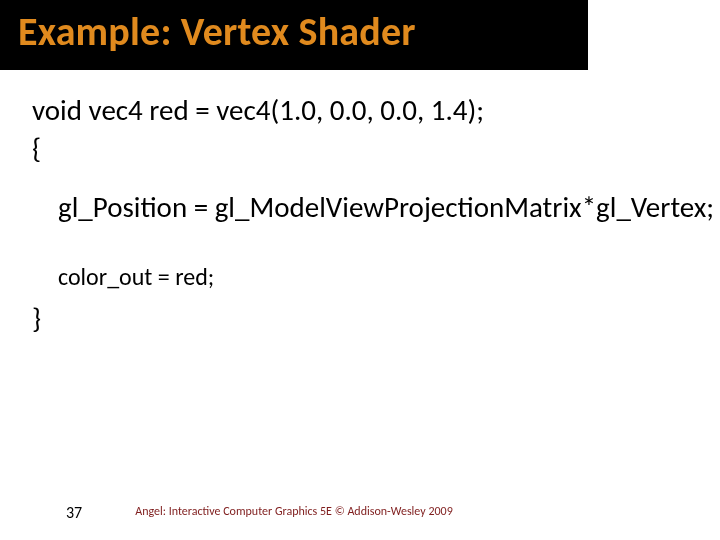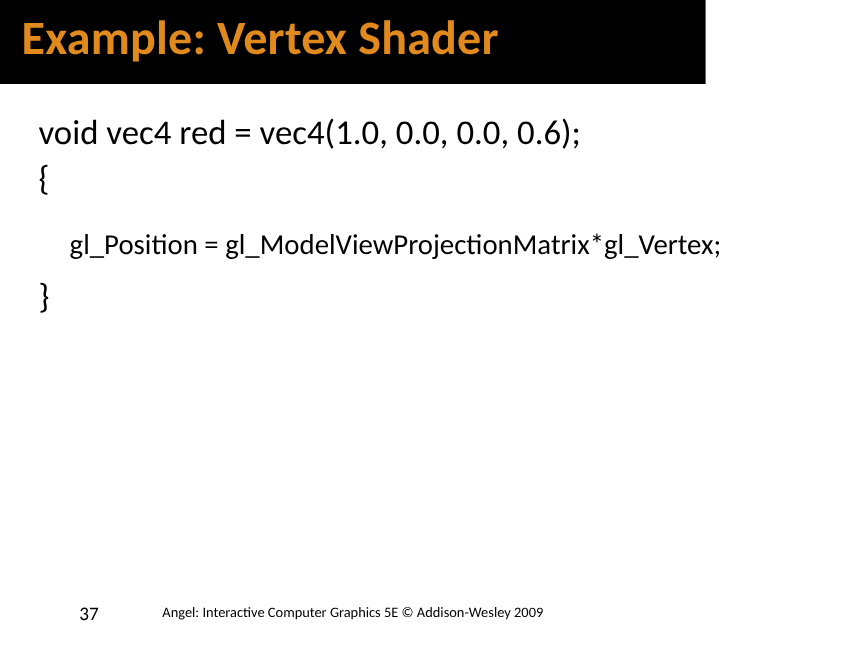--- a/index.html
+++ b/index.html
@@ -36,21 +36,21 @@
     font-size: 29px;
     line-height: 1.3;
   }
   .code-line {
     white-space: nowrap;
   }
   .vartok {
     color: #000000;
   }
   .indent-line {
-    font-size: 24px;
+    font-size: 29px;
     margin-top: 22px;
     padding-left: 26px;
     white-space: nowrap;
   }
   .indent-line2 {
     font-size: 24px;
     margin-top: 34px;
     padding-left: 26px;
   }
   .close-brace {
@@ -64,44 +64,47 @@
     font-size: 16px;
     color: #000000;
   }
   .footer-credit {
     position: absolute;
     left: 0;
     right: 0;
     bottom: 22px;
     text-align: center;
     font-size: 12px;
-    color: #000000;
+    color: #7f1d1d;
   }
 </style>
 </head>
 <body>
 
 <div class="slide">
 
   <div class="title-bar">
     <div class="title-text">Example: Vertex Shader</div>
   </div>
 
   <div class="body">
 
     <div class="code-line">
-      <span>void vec4 </span><span class="vartok">red</span><span> = vec4(1.0, 0.0, 0.0, 0.6);</span>
+      <span>void vec4 </span><span class="vartok">red</span><span> = vec4(1.0, 0.0, 0.0, 1.4);</span>
     </div>
 
 
 
     <div class="code-line">{</div>
 
     <div class="indent-line">gl_Position = gl_ModelViewProjectionMatrix*gl_Vertex;</div>
 
+    <div class="indent-line2">
+      <span class="vartok">color_out</span><span> = </span><span class="vartok">red</span><span>;</span>
+    </div>
 
     <div class="close-brace">}</div>
 
   </div>
 
   <div class="footer">37</div>
   <div class="footer-credit">Angel: Interactive Computer Graphics 5E © Addison-Wesley 2009</div>
 
 </div>
 

